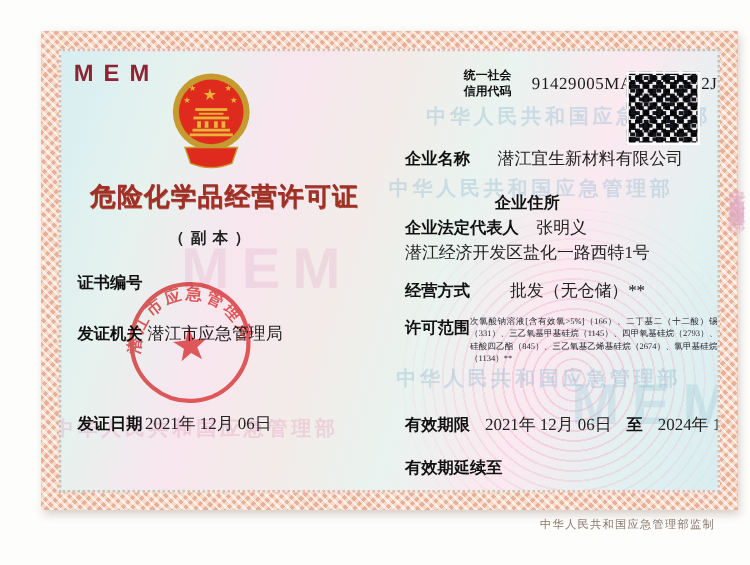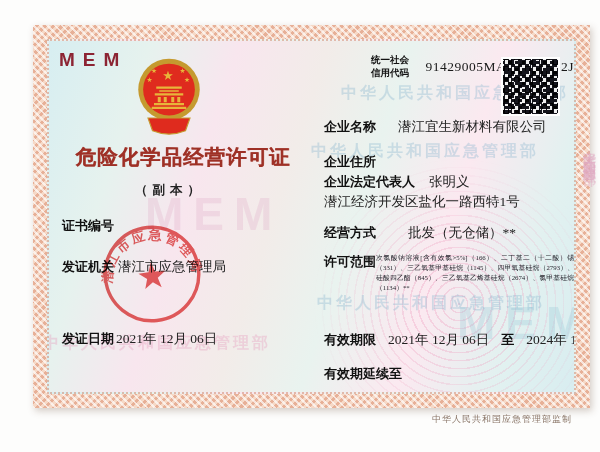--- a/index.html
+++ b/index.html
@@ -30,27 +30,27 @@
   .wm2{left:-6px;top:292px;font-size:16px;letter-spacing:3px;}
   .wm3{left:268px;top:252px;font-size:16px;letter-spacing:3px;}
   .wm4{left:408px;top:255px;font-size:46px;letter-spacing:10px;color:rgba(150,198,214,.30);}
   .wm5{left:96px;top:146px;font-size:46px;letter-spacing:10px;color:rgba(224,170,196,.28);}
   .wm6{right:2px;top:140px;font-size:13px;letter-spacing:2px;writing-mode:vertical-rl;
        color:rgba(224,170,196,.45);position:absolute;font-weight:bold;}
   
   .logo{position:absolute;left:10px;top:8px;font-size:19px;font-weight:bold;
         letter-spacing:8px;color:#8c2433;}
   .emblem{position:absolute;left:82px;top:14px;width:76px;height:84px;}
-  .title{position:absolute;left:17px;top:102px;width:234px;text-align:center;
+  .title{position:absolute;left:4px;top:102px;width:234px;text-align:right;
         font-size:20.5px;font-weight:bold;color:#9e3026;letter-spacing:1px;
         font-family:"Liberation Serif",serif;text-shadow:.4px .4px 0 #b0564a;}
   .copy{position:absolute;left:4px;top:141px;width:234px;text-align:center;
         font-size:12.5px;font-weight:bold;letter-spacing:5px;color:#222;}
   
-  .row{position:absolute;display:flex;align-items:flex-start;}
+  .row{position:absolute;display:flex;align-items:center;}
   .lbl{font-weight:bold;font-size:13px;color:#111;white-space:nowrap;}
   .val{font-family:"Liberation Serif",serif;font-size:13.5px;color:#222;white-space:nowrap;}
   .r-certno{left:13px;top:176px;gap:18px;}
   .r-auth{left:13px;top:217px;gap:4px;}
   .r-issue{left:13px;top:289px;gap:2px;}
   .r-credit{left:275px;top:13px;gap:8px;align-items:center;}
   .credit-lbl{font-size:9.5px;font-weight:bold;color:#111;padding-left:47px;}
   .credit-code{font-family:"Liberation Serif",serif;font-size:13.5px;letter-spacing:.5px;color:#1a1a1a;}
   .r-company{left:275px;top:77px;gap:22px;}
   .r-address{left:275px;top:112px;gap:22px;flex-direction:column;}

